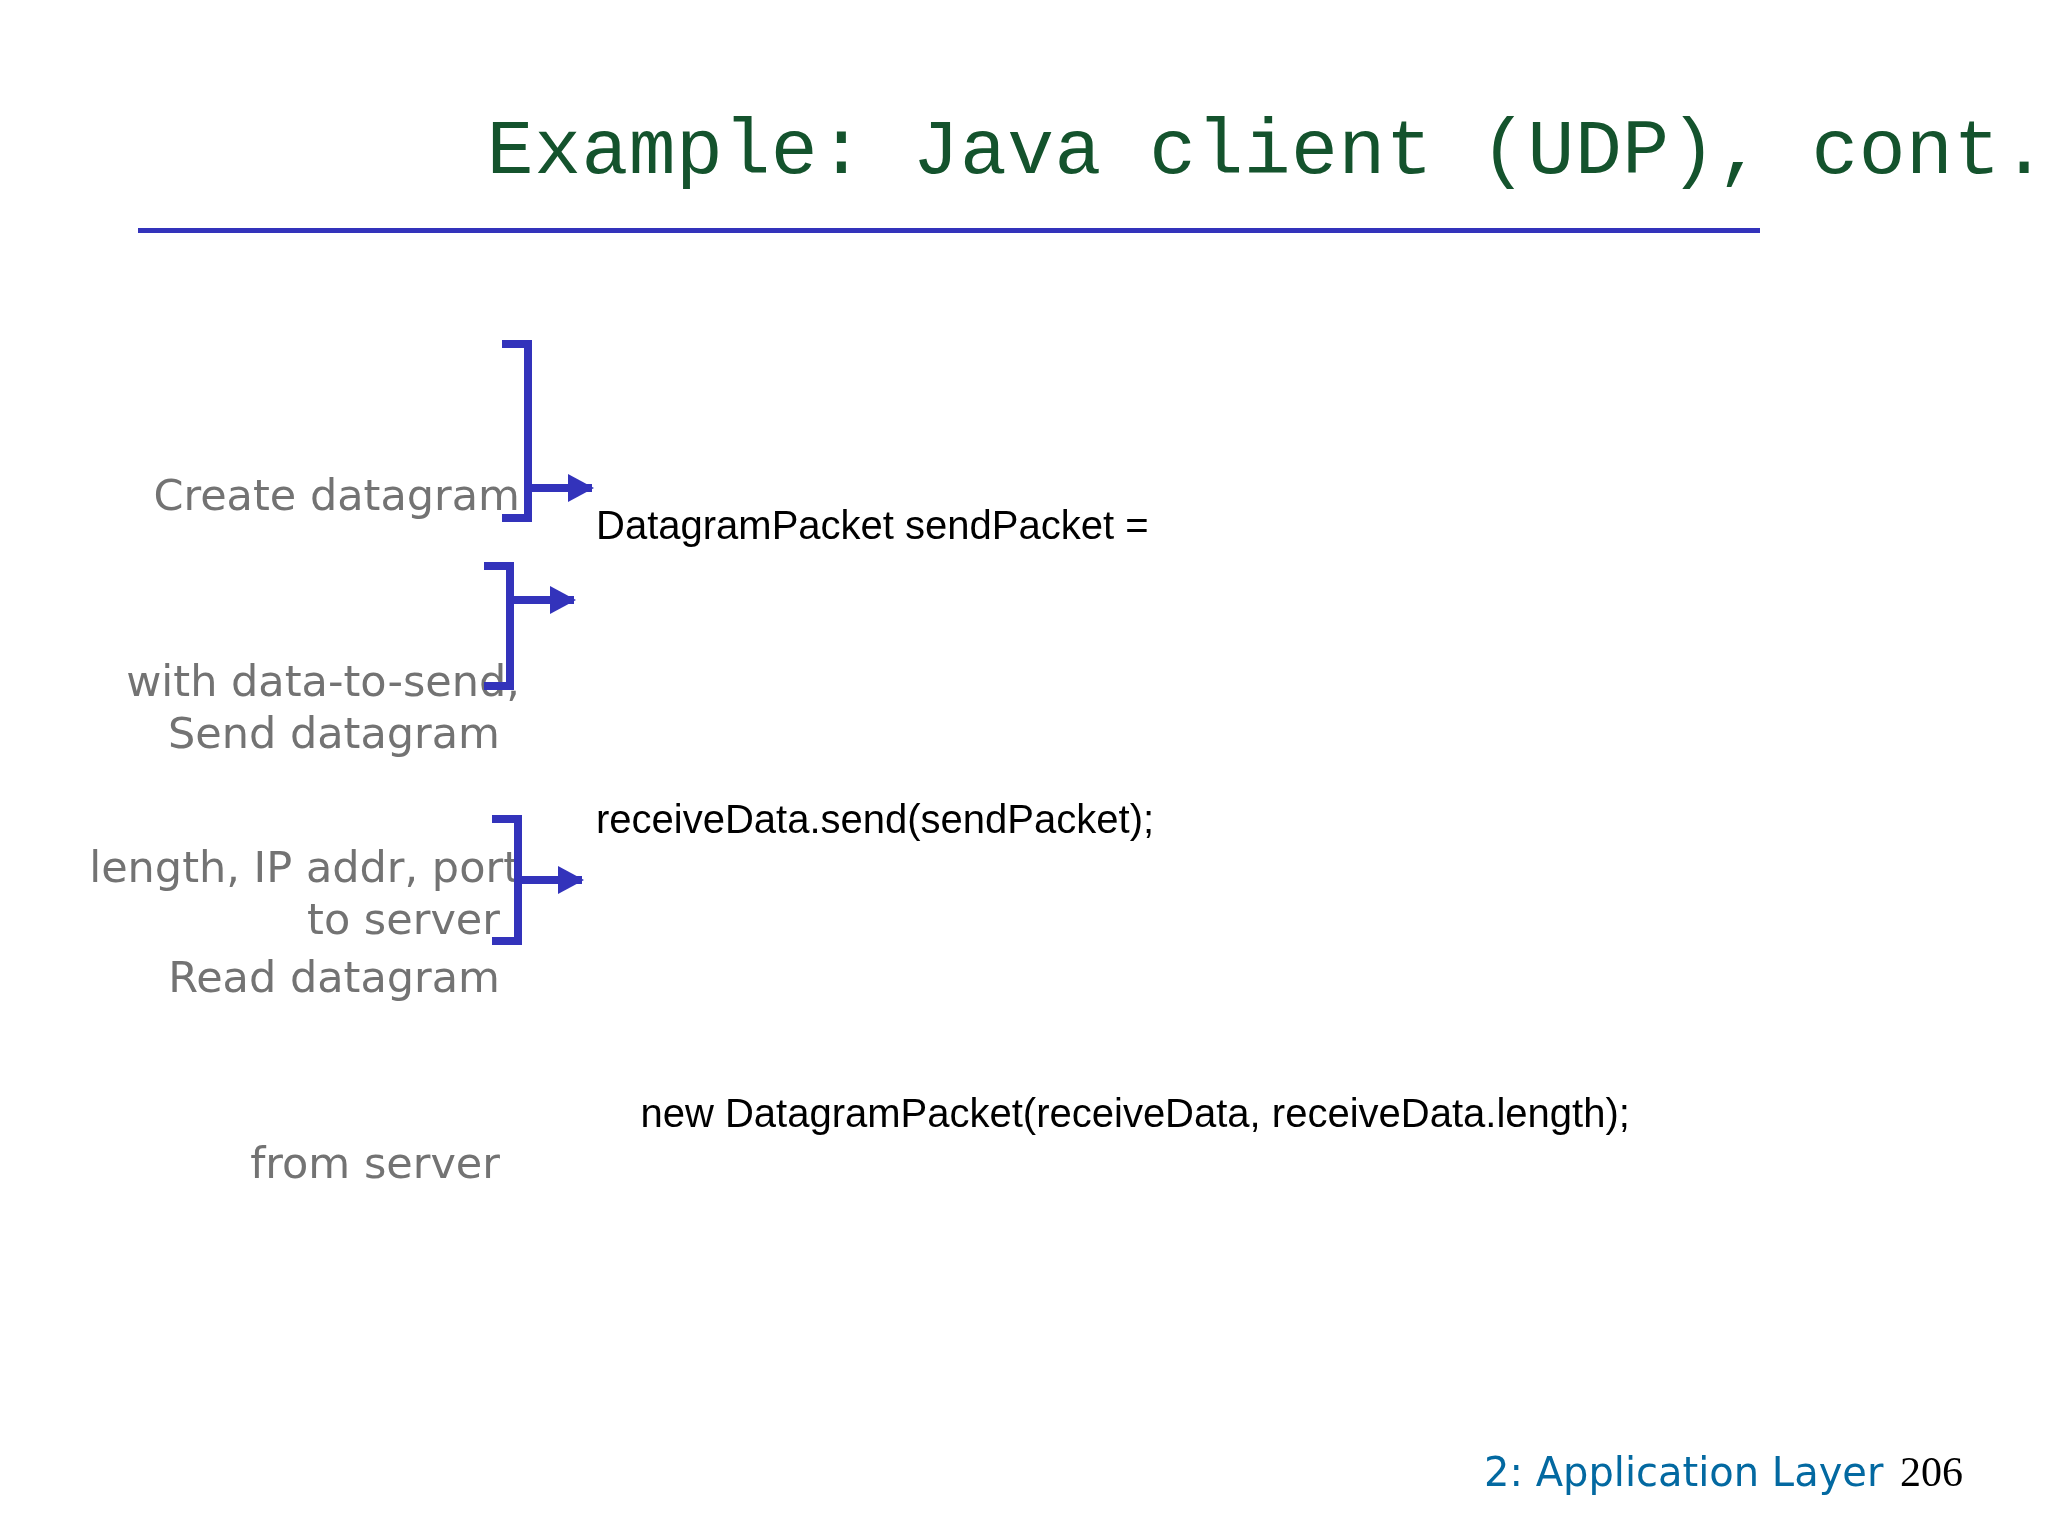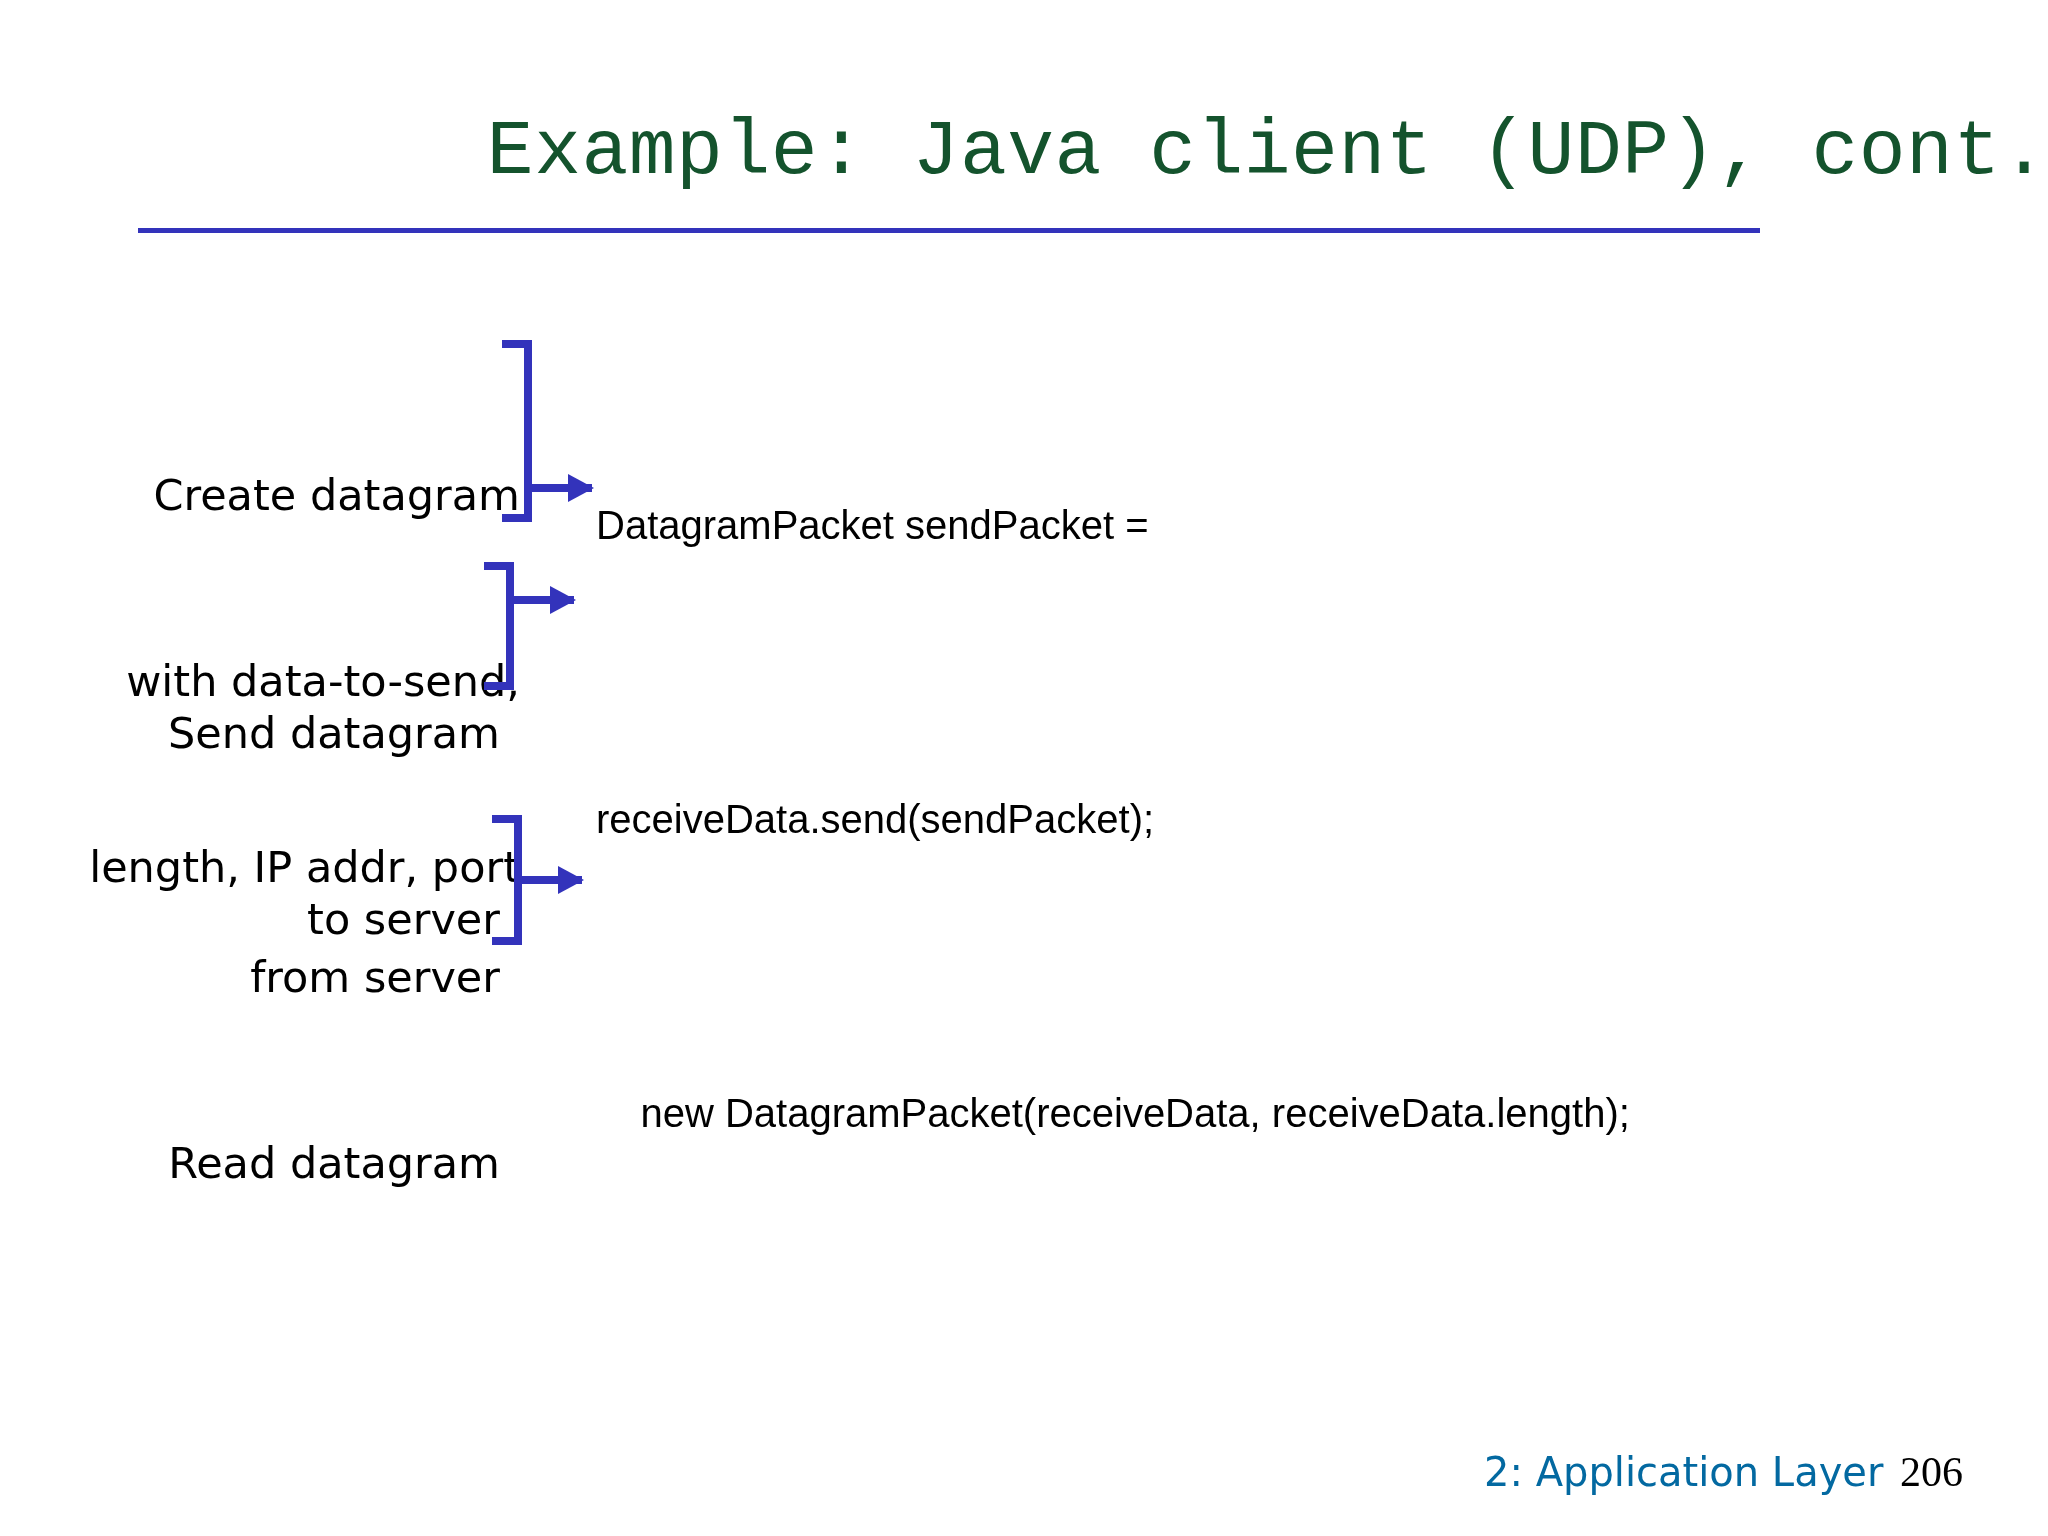--- a/index.html
+++ b/index.html
@@ -34,21 +34,21 @@
     left: 138px;
     top: 228px;
     width: 1622px;
     height: 5px;
     background: #3333bb;
   }
 
   
   .annot {
     position: absolute;
-    color: #000000;
+    color: #737373;
     font-family: "DejaVu Sans", sans-serif;
     font-size: 43px;
     line-height: 62px;
     text-align: right;
     white-space: pre;
   }
   .annot .aline { display: block; }
 
   
   .bracket {
@@ -150,22 +150,22 @@
   <span class="aline">to server</span>
 </div>
 <div class="bracket" style="left:484px; top:562px; width:30px; height:128px;">
   <div class="bk-top"></div>
   <div class="bk-vert"></div>
   <div class="bk-bot"></div>
 </div>
 <div class="arrow" style="left:512px; top:596px; width:62px;"></div>
 
 <div class="annot" style="left:70px; top:822px; width:430px;">
+  <span class="aline">Read datagram</span>
   <span class="aline">from server</span>
-  <span class="aline">Read datagram</span>
 </div>
 <div class="bracket" style="left:492px; top:815px; width:30px; height:130px;">
   <div class="bk-top"></div>
   <div class="bk-vert"></div>
   <div class="bk-bot"></div>
 </div>
 <div class="arrow" style="left:520px; top:876px; width:62px;"></div>
 
 <div id="code-block">
   <span class="cline">DatagramPacket sendPacket =</span>

